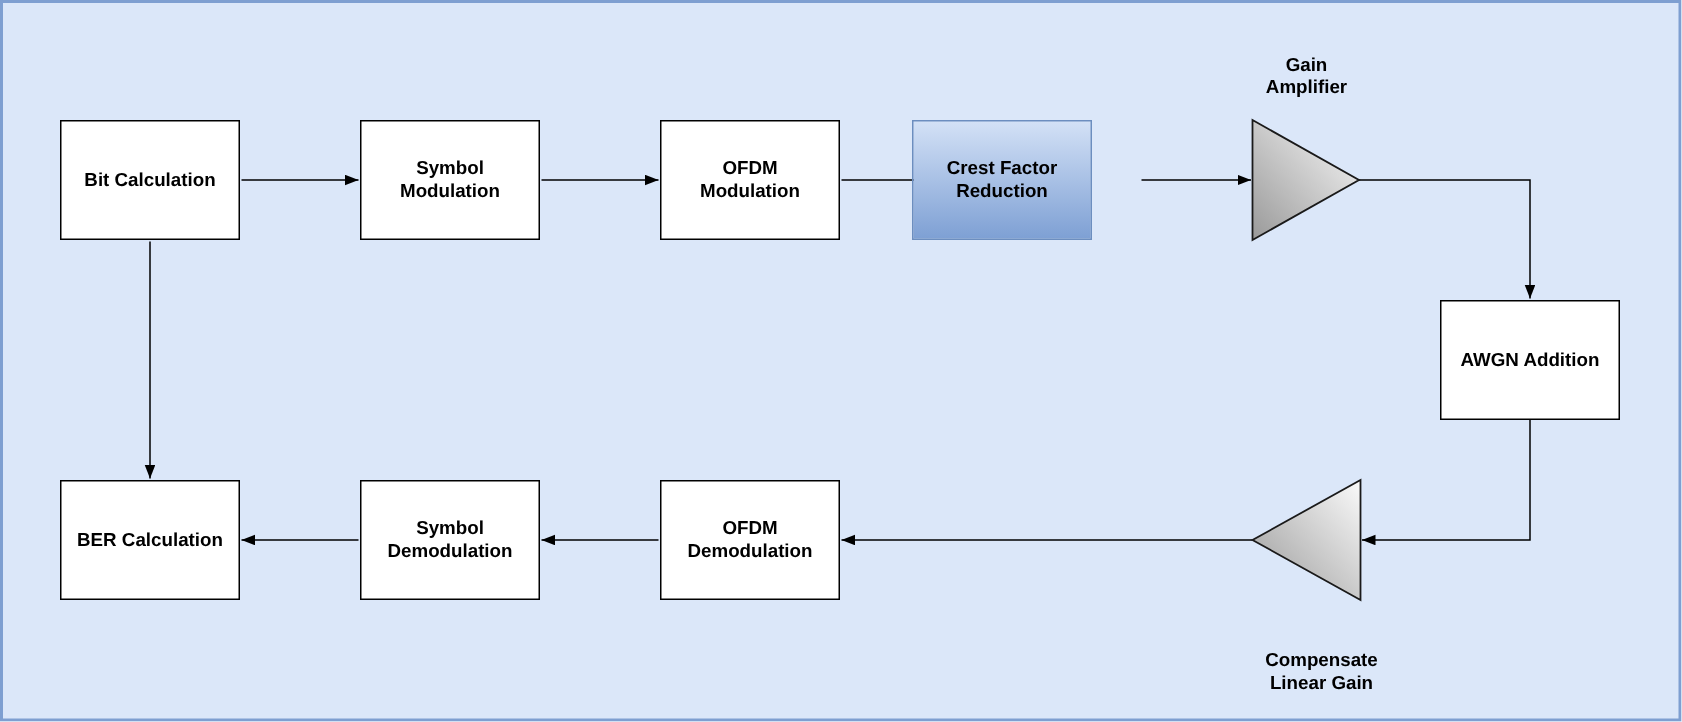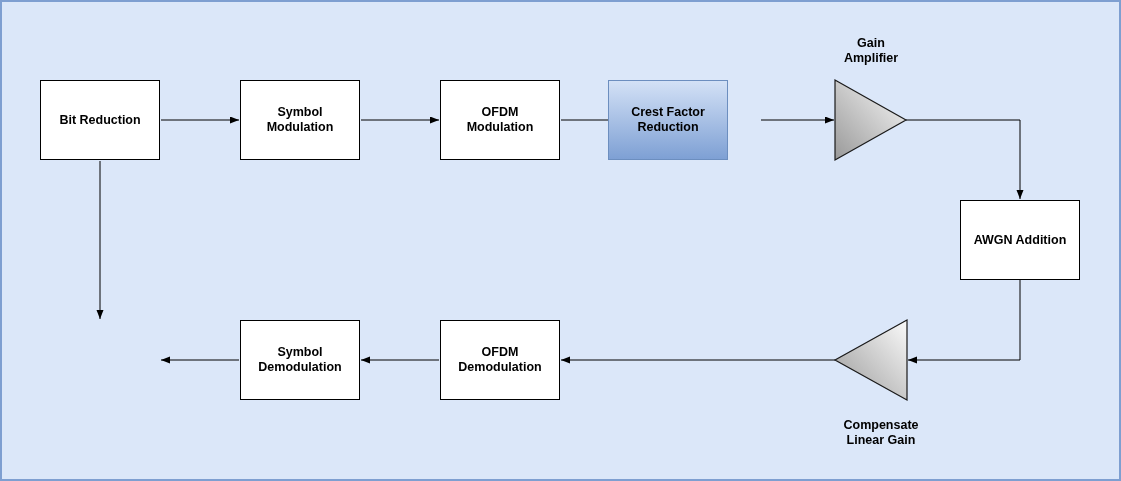--- a/index.html
+++ b/index.html
@@ -74,21 +74,21 @@
     <path d="M835,360 H561" stroke="#000" stroke-width="1" fill="none" marker-end="url(#arrow)"></path>
     <path d="M439,360 H361" stroke="#000" stroke-width="1" fill="none" marker-end="url(#arrow)"></path>
     <path d="M239,360 H161" stroke="#000" stroke-width="1" fill="none" marker-end="url(#arrow)"></path>
     <path d="M100,161 V319" stroke="#000" stroke-width="1" fill="none" marker-end="url(#arrow)"></path>
 
     <polygon points="835,80 906,120 835,160" fill="url(#gainGrad)" stroke="#1a1a1a" stroke-width="1.2"></polygon>
     <polygon points="907,320 907,400 835,360" fill="url(#gainGrad)" stroke="#1a1a1a" stroke-width="1.2"></polygon>
   </svg>
 
   <div class="block" style="left:40px; top:80px;">
-    <span class="block-label">Bit Reduction</span>
+    <span class="block-label">Bit Calculation</span>
   </div>
 
   <div class="block" style="left:240px; top:80px;">
     <span class="block-label">Symbol
 Modulation</span>
   </div>
 
   <div class="block" style="left:440px; top:80px;">
     <span class="block-label">OFDM
 Modulation</span>
@@ -96,30 +96,33 @@
 
   <div class="block accent" style="left:608px; top:80px;">
     <span class="block-label">Crest Factor
 Reduction</span>
   </div>
 
   <div class="block" style="left:960px; top:200px;align-items:center;">
     <span class="block-label">AWGN Addition</span>
   </div>
 
+  <div class="block" style="left:40px; top:320px;">
+    <span class="block-label">BER Calculation</span>
+  </div>
 
   <div class="block" style="left:240px; top:320px;">
     <span class="block-label">Symbol
 Demodulation</span>
   </div>
 
   <div class="block" style="left:440px; top:320px;">
     <span class="block-label">OFDM
 Demodulation</span>
   </div>
 
   <div class="free-label" style="left:811px; top:36px; width:120px;">Gain
 Amplifier</div>
 
-  <div class="free-label" style="left:811px; top:418px; width:140px;">Compensate
+  <div class="free-label" style="left:811px; top:433px; width:140px;">Compensate
 Linear Gain</div>
 
 </div>
 
 </body></html>

